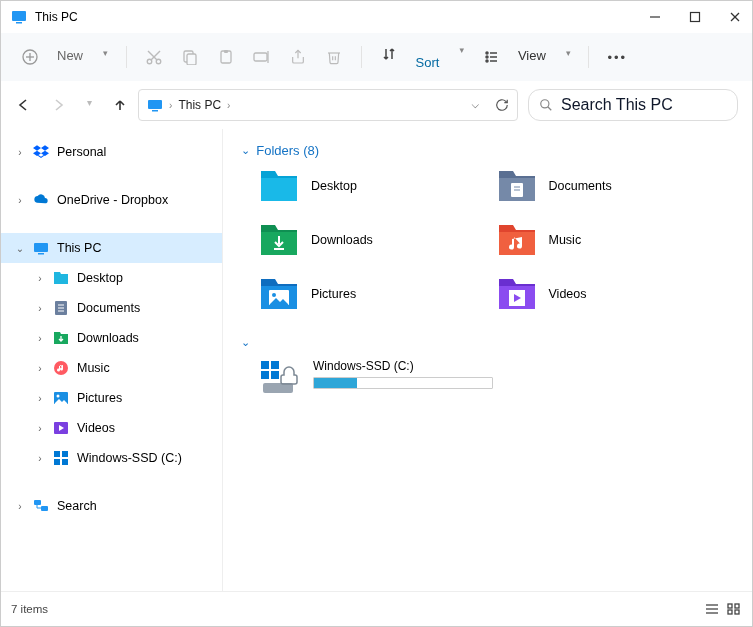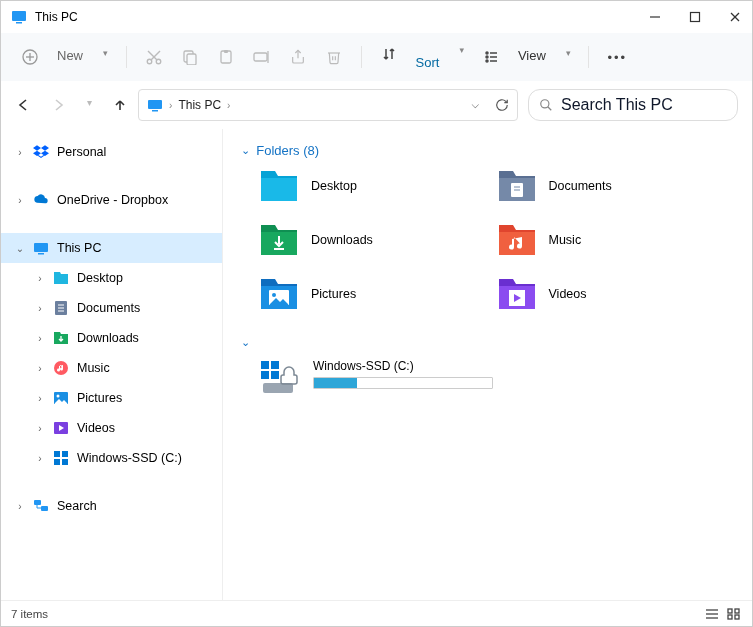--- a/index.html
+++ b/index.html
@@ -36,21 +36,21 @@
 .group-header .chev { font-size: 11px; }
 .folder-grid { display: grid; grid-template-columns: 1fr 1fr; row-gap: 18px; margin: 8px 0 24px 18px; }
 .folder-item { display: flex; align-items: center; gap: 12px; font-size: 12.5px; }
 .folder-icon { width: 40px; height: 36px; border-radius: 3px; display:inline-flex; align-items:center; justify-content:center; position:relative;}
 .drive-item { display: flex; align-items: flex-start; gap: 12px; margin: 8px 0 0 18px; }
 .drive-icon { width: 42px; height: 36px; display:inline-flex; align-items:center; justify-content:center;}
 .drive-info { font-size: 12px; }
 .drive-bar { width: 180px; height: 12px; border:1px solid #ccc; margin-top: 4px; border-radius:1px;}
 .drive-bar-fill { height: 100%; background: #2ea6d8; width: 24%; }
 .drive-sub { color: #888; margin-top: 2px; font-size: 11px; }
-.statusbar { height: 26px; border-top: 1px solid #eee; display: flex; align-items: center; padding: 8px 10px; font-size: 11.5px; color: #444; gap: 32px; }
+.statusbar { height: 26px; border-top: 1px solid #eee; display: flex; align-items: center; padding: 17px 10px; font-size: 11.5px; color: #444; gap: 32px; }
 .statusbar .right { margin-left: auto; display: flex; gap: 6px; font-size:13px;}
 svg { display:block; }
 </style>
 </head>
 <body>
 
 <div class="titlebar">
   <span class="appicon">
     <svg viewBox="0 0 16 16">
         <rect x="1" y="2" width="14" height="10" rx="1" fill="#2196f3"></rect>

